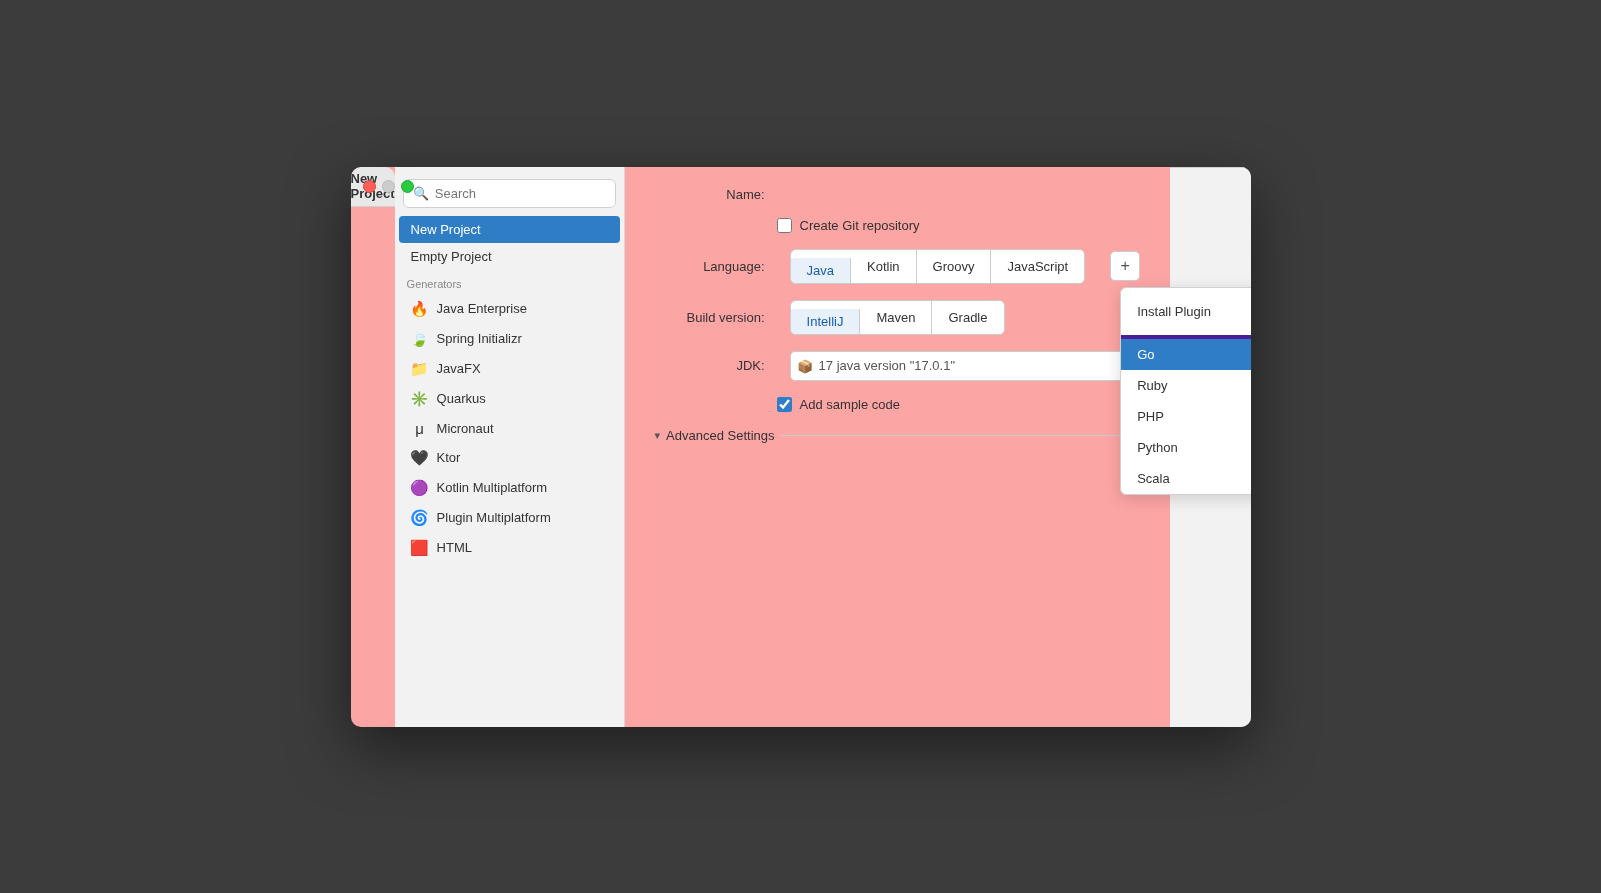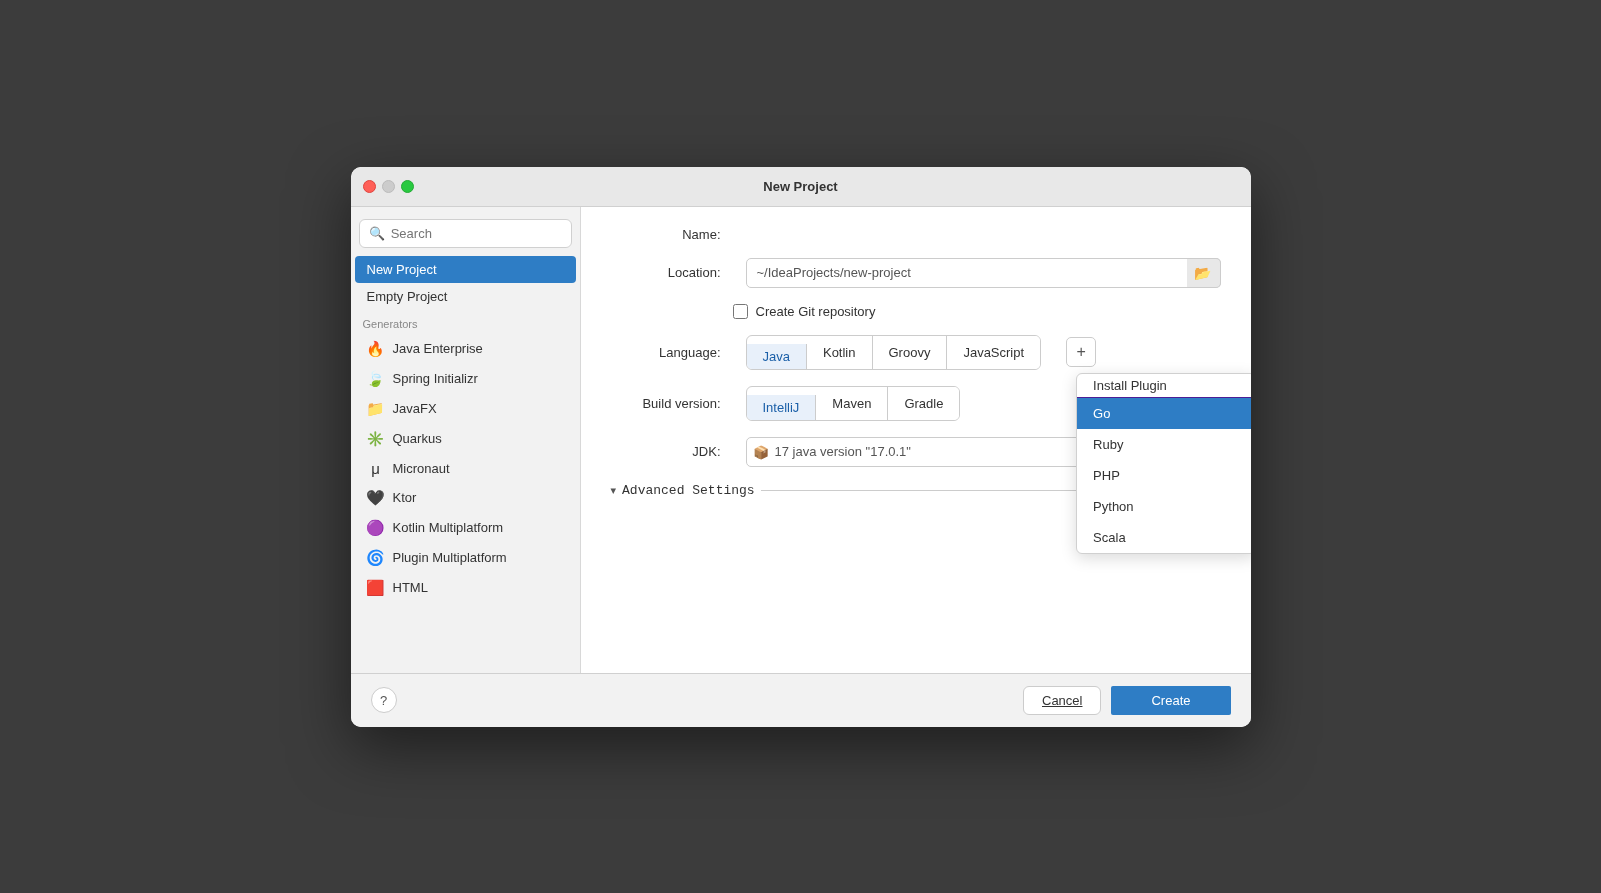--- a/index.html
+++ b/index.html
@@ -6,27 +6,26 @@
     body {
       font-family: -apple-system, BlinkMacSystemFont, "Segoe UI", sans-serif;
       background: #3c3c3c;
       display: flex;
       align-items: center;
       justify-content: center;
       min-height: 100vh;
       font-size: 13px;
     }
     .dialog {
-      background: #ffffff;
+      background: #fca5a5;
       border-radius: 10px;
       width: 900px;
       min-height: 560px;
       box-shadow: 0 20px 60px rgba(0,0,0,0.5);
       display: flex;
-      flex-direction: column;
       overflow: hidden;
     }
     .title-bar {
       background: #e8e8e8;
       border-radius: 10px 10px 0 0;
       height: 40px;
       display: flex;
       align-items: center;
       justify-content: center;
       position: relative;
@@ -270,21 +269,20 @@
       padding-left: 0;
       cursor: pointer;
     }
     .advanced-settings-row .chevron {
       font-size: 11px;
       color: #555;
     }
     .advanced-settings-row .adv-label {
       font-size: 13px;
       color: #333;
-      font-family: Liberation Mono, monospace;
     }
     .adv-line {
       flex: 1;
       height: 1px;
       background: #ccc;
     }
     .footer {
       display: flex;
       align-items: center;
       justify-content: space-between;
@@ -346,24 +344,24 @@
       padding: 8px 16px;
       font-size: 13px;
       cursor: pointer;
       color: #333;
     }
     .dropdown-item.selected {
       background: #2e7dc5;
       color: white;
     }
     .dropdown-header {
-      padding: 4px 16px;
-      font-size: 13px;
-      color: #333;
-      border-bottom: 1px solid #4c1d95;
+      padding: 16px 16px;
+      font-size: 13px;
+      color: #333;
+      border-bottom: 4px solid #4c1d95;
     }
     .lang-plus-wrapper {
       position: relative;
     }
   </style>
 </head>
 <body>
 
 <div class="dialog">
 
@@ -427,29 +425,20 @@
         <span>HTML</span>
       </div>
     </div>
 
     <div class="main-area">
 
       <div class="form-row">
         <span class="form-label">Name:</span>
       </div>
 
-      <div class="form-row">
-        <span class="form-label">Location:</span>
-        <div class="location-wrapper">
-          <input class="location-input" type="text" value="~/IdeaProjects/new-project" style="">
-          <button class="folder-btn">
-            <span>📂</span>
-          </button>
-        </div>
-      </div>
 
       <div class="checkbox-row">
         <input type="checkbox" id="git-checkbox" style="">
         <label for="git-checkbox">Create Git repository</label>
       </div>
 
       <div class="form-row">
         <span class="form-label">Language:</span>
         <div class="language-group">
           <button class="lang-btn active">Java</button>
@@ -486,20 +475,24 @@
         <span class="form-label">JDK:</span>
         <div class="jdk-select-wrapper">
           <span class="jdk-icon">📦</span>
           <select class="jdk-select">
             <option>17  java version "17.0.1"</option>
           </select>
           <span class="jdk-arrow">▼</span>
         </div>
       </div>
 
+      <div class="checkbox-row">
+        <input type="checkbox" id="sample-checkbox" checked="" style="">
+        <label for="sample-checkbox">Add sample code</label>
+      </div>
 
       <div class="advanced-settings-row">
         <span class="chevron">▾</span>
         <span class="adv-label">Advanced Settings</span>
         <div class="adv-line"></div>
       </div>
     </div>
   </div>
 
   <div class="footer">

